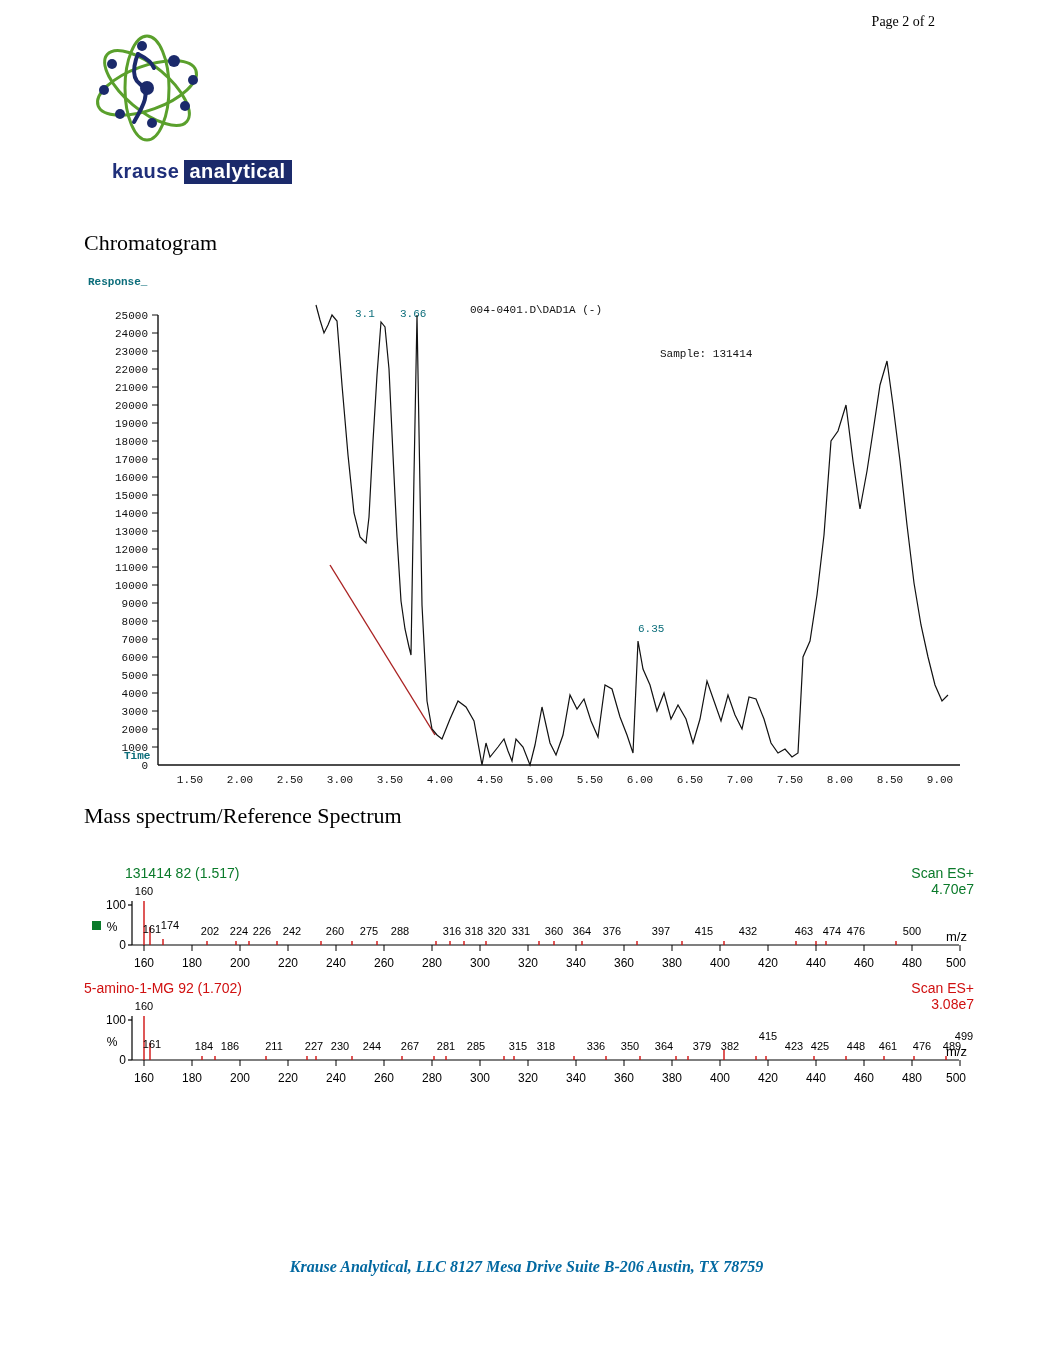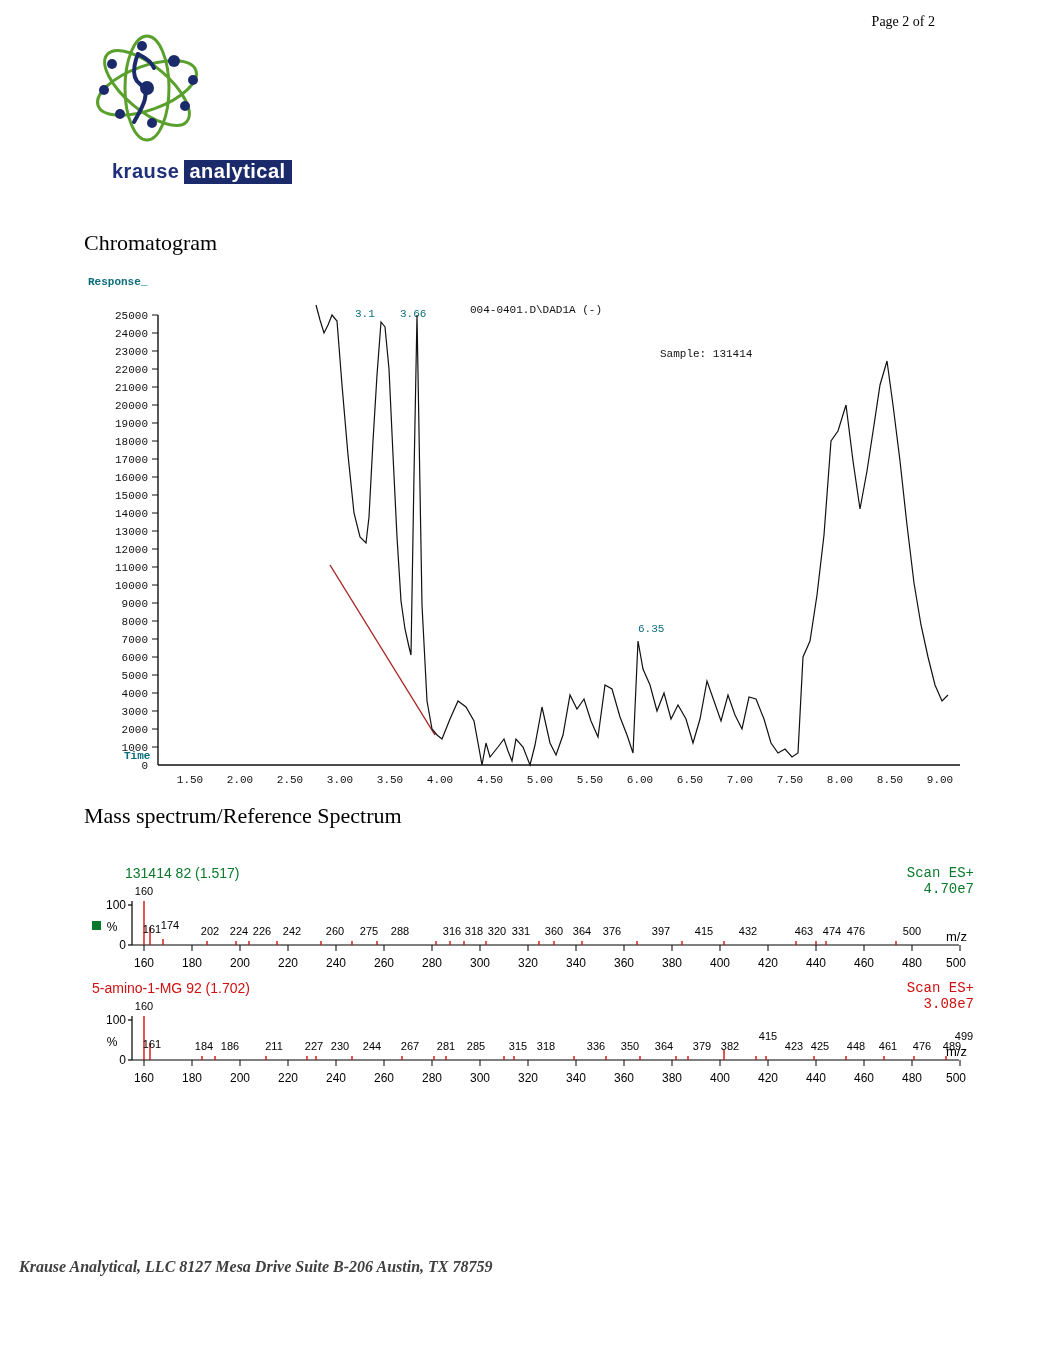--- a/index.html
+++ b/index.html
@@ -60,46 +60,45 @@
   .ms-block { position:absolute; left:84px; width:890px; }
   #ms1 { top:865px; height:120px; }
   #ms2 { top:980px; height:120px; }
   .ms-title {
     position:absolute; top:0; left:0;
     font-family:"Liberation Sans", sans-serif;
     font-size:14px;
   }
   .ms-scan {
     position:absolute; top:0; right:0; text-align:right;
-    font-family:Liberation Mono, monospace;
+    font-family:Liberation Sans, sans-serif;
     font-size:14px; line-height:16px;
   }
   .ms-green { color:#0a7a2a;margin-left:41px; }
-  .ms-red { color:#d01010;margin-left:8px; }
+  .ms-red { color:#d01010; }
   .ms-svg { position:absolute; left:0; top:18px; }
   .ms-tick {
     font-family:"Liberation Sans", sans-serif;
     font-size:12px; fill:#000;
   }
   .ms-small {
     font-family:"Liberation Sans", sans-serif;
     font-size:11px; fill:#000;
   }
   .ms-axis-lbl {
     font-family:"Liberation Sans", sans-serif;
     font-size:13px; fill:#000;
   }
   
   .footer {
     position:absolute; left:0; right:0; top:1258px;
-    text-align:left;
+    text-align:center;
     font-family:"Liberation Serif", serif;
     font-weight:bold; font-style:italic; font-size:16px;
-    color:#404040;
-    margin-left:19px;
+    color:#0369a1;
   }
 </style>
 </head>
 <body>
 
 <div class="page-num">Page 2 of 2</div>
 
 <div class="logo-wrap">
   <div class="logo-atom">
     <svg width="130" height="120" viewBox="0 0 130 120">

